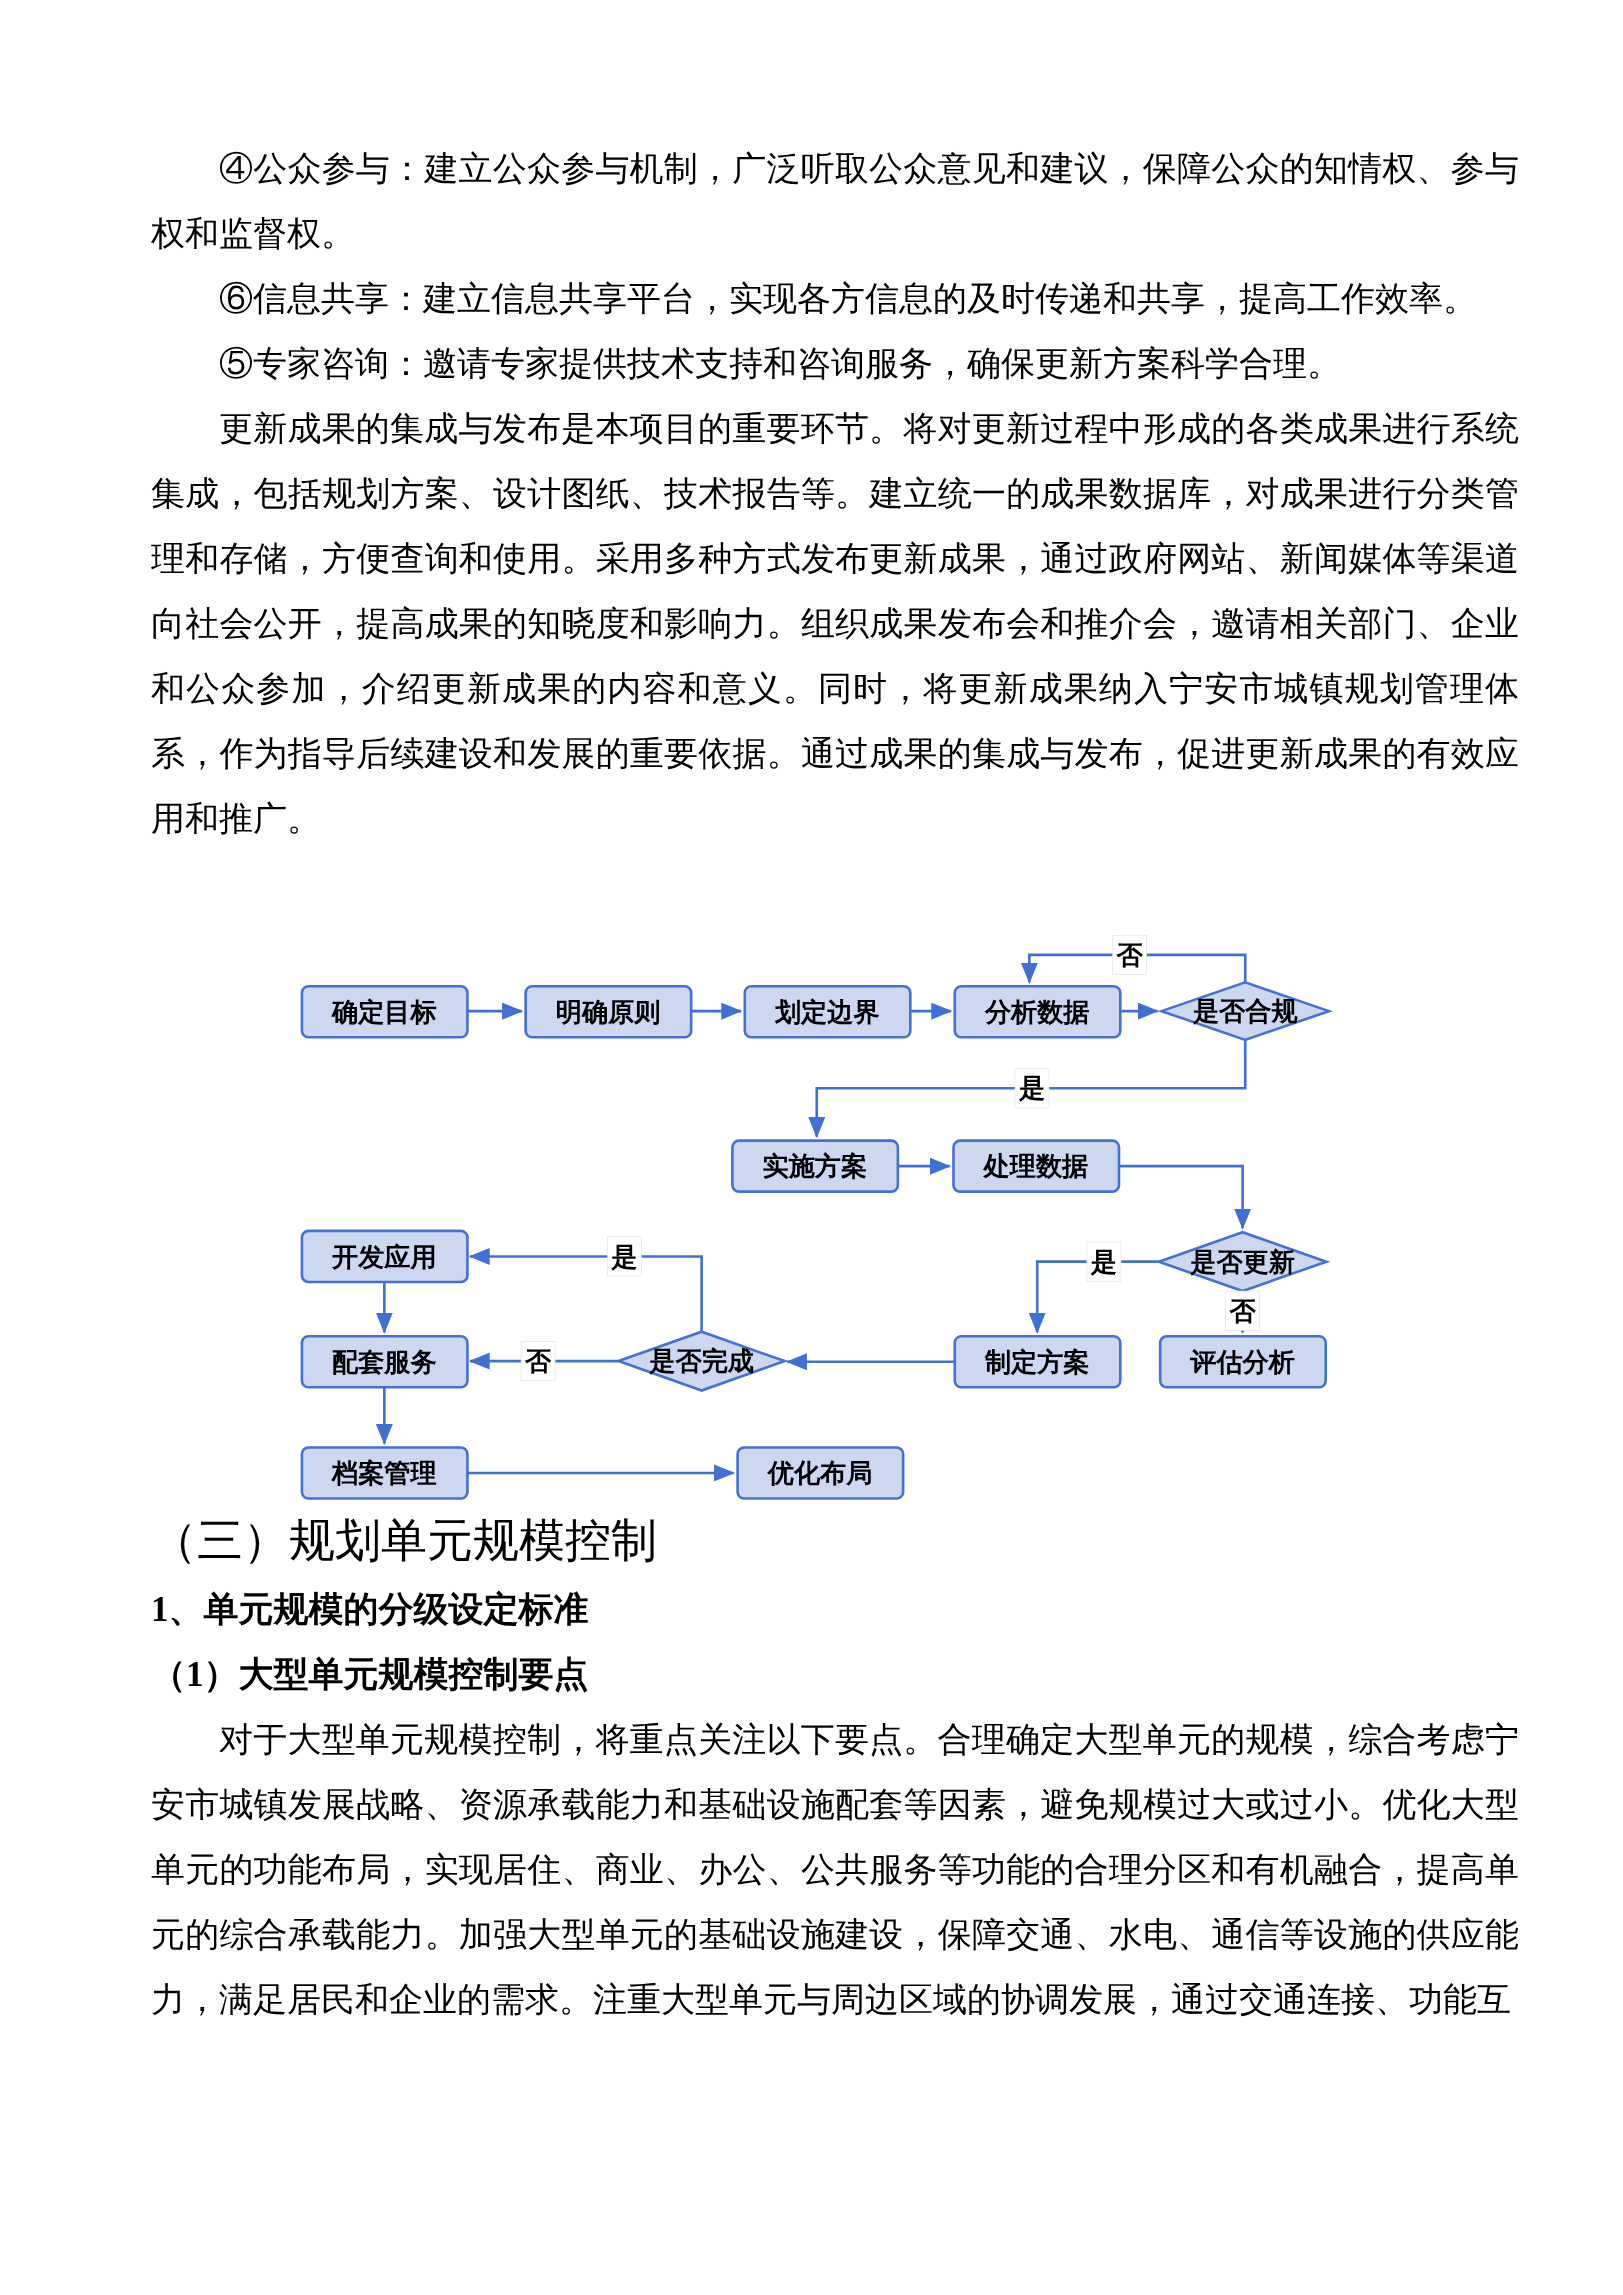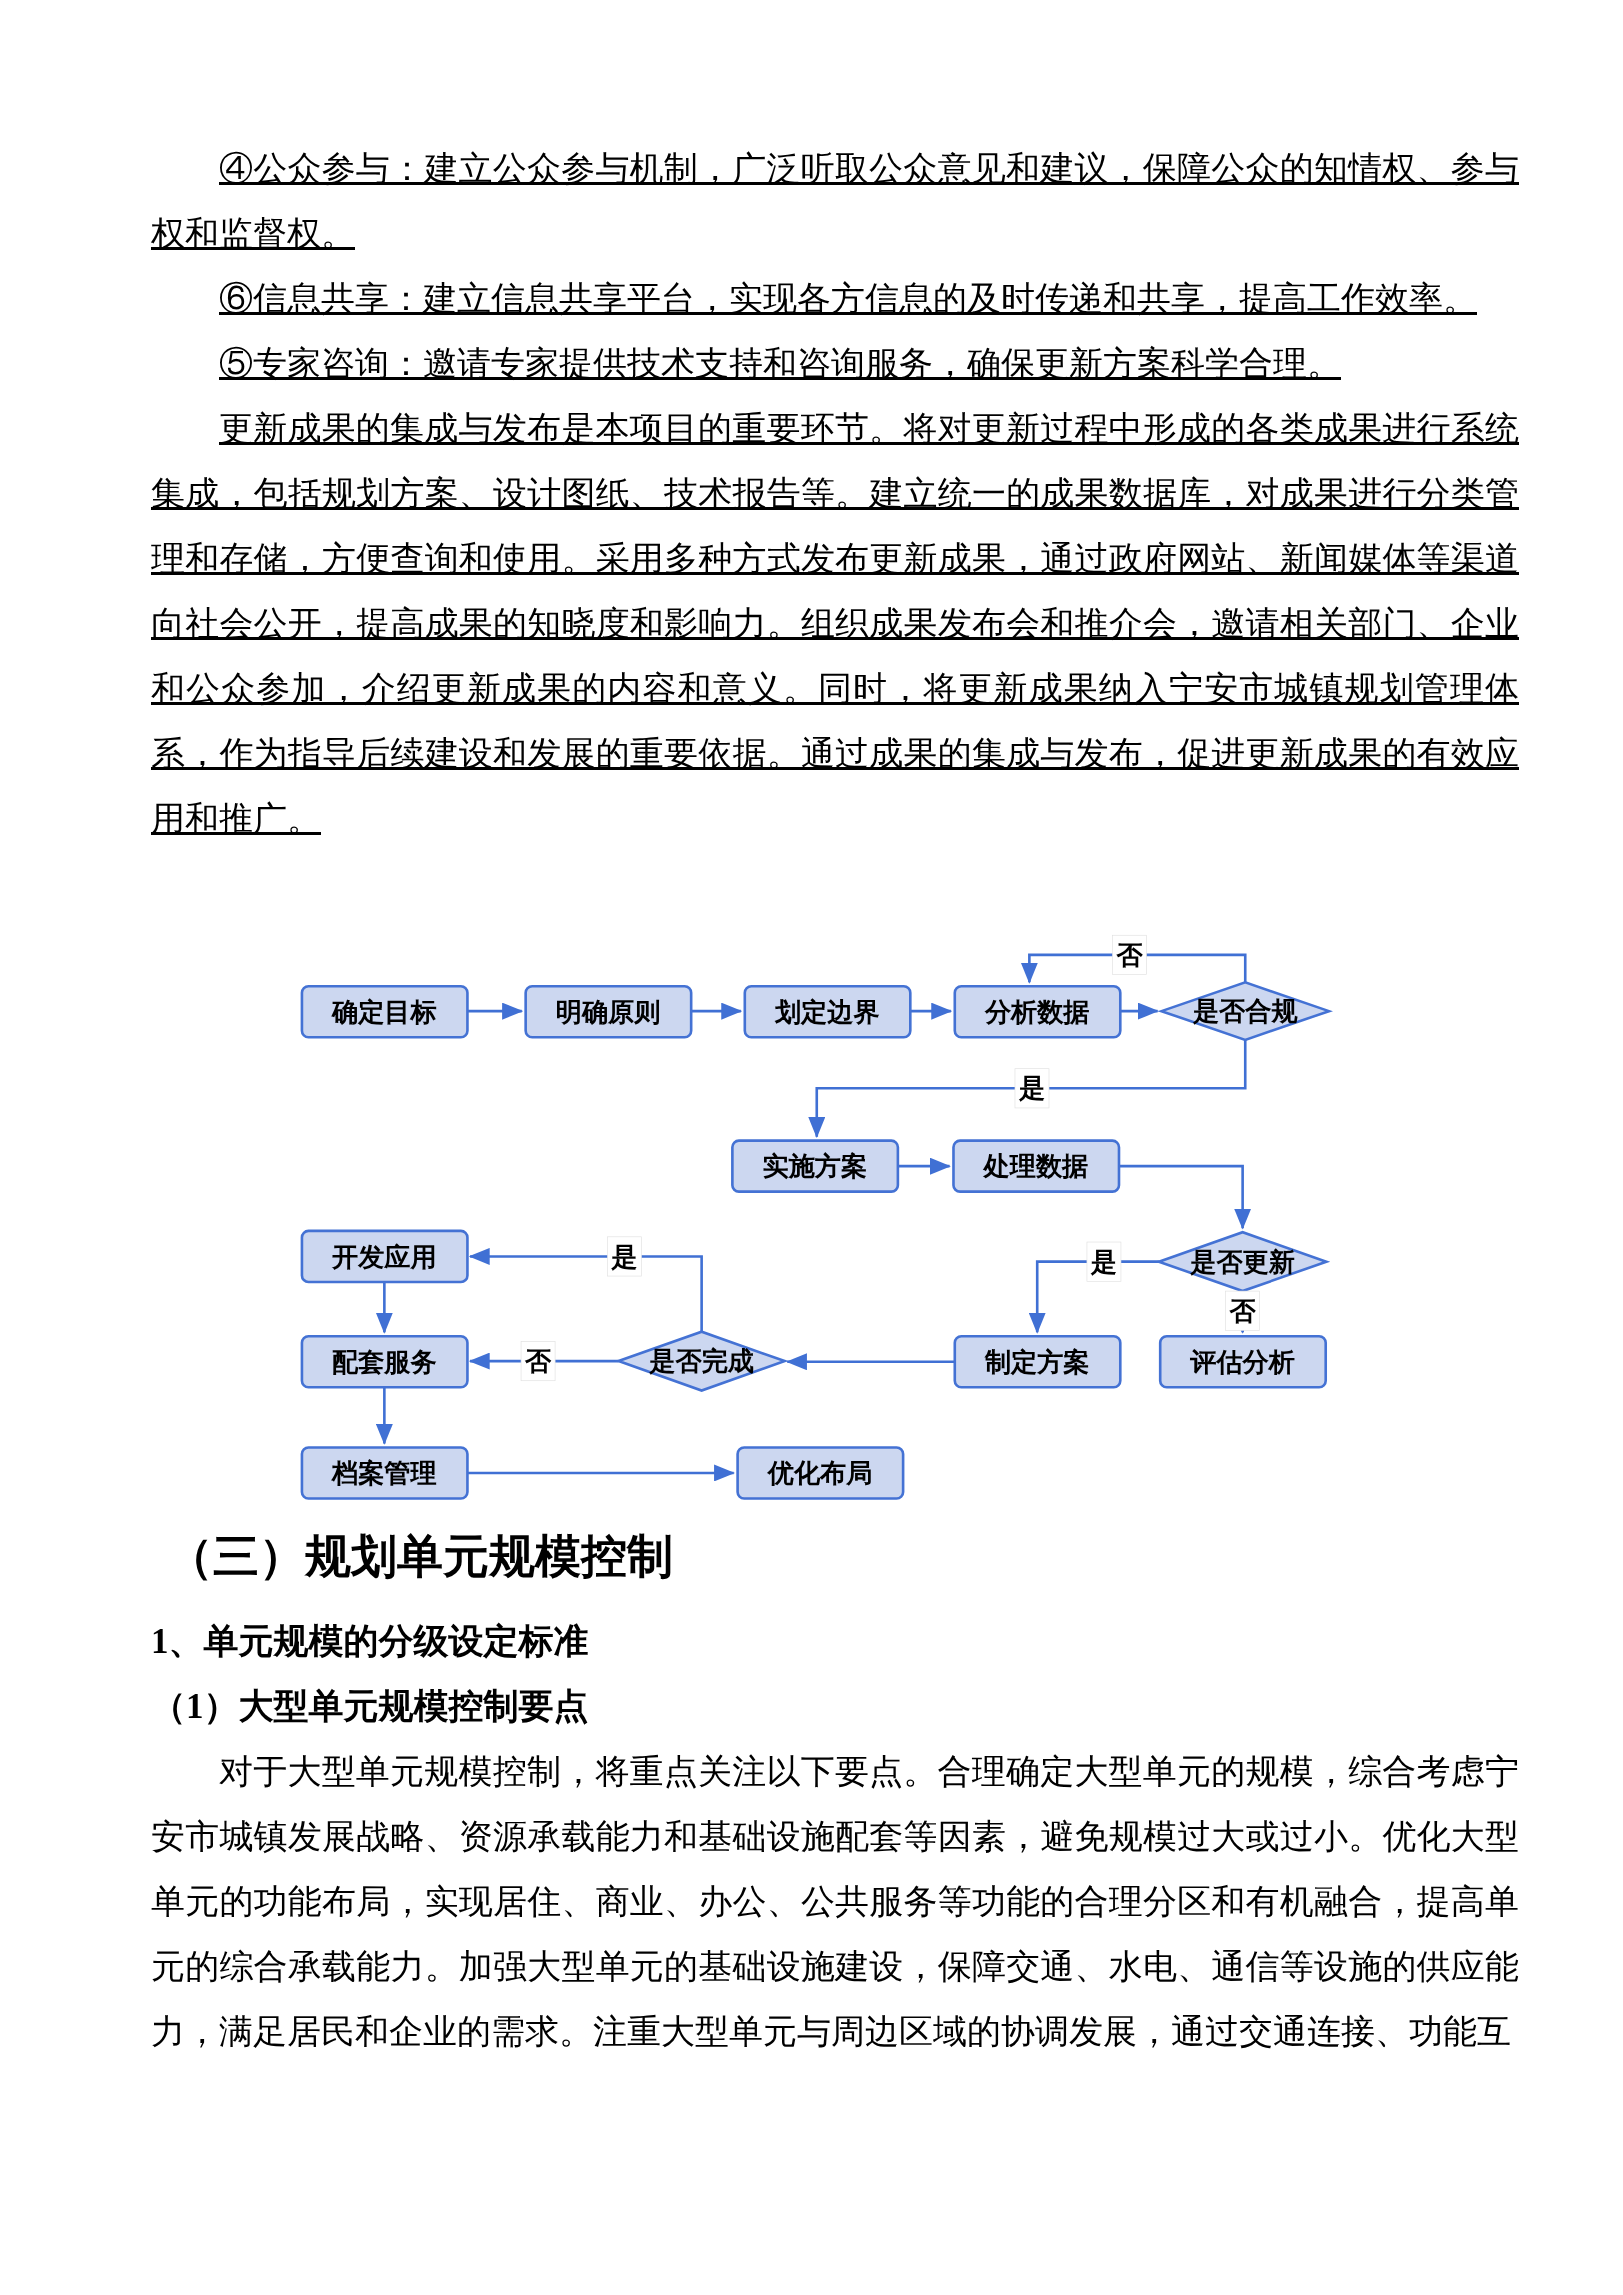--- a/index.html
+++ b/index.html
@@ -15,36 +15,36 @@
   .text-top {
     position:absolute;
     left:151px;
     top:136px;
     width:1368px;
     font-size:34px;
     line-height:65px;
     text-align:justify;
   }
   .text-top p { margin:0; }
-  .para-indent { text-indent:2em;text-decoration:underline; }
+  .para-indent { text-indent:2em; }
   .h-inline {
     font-weight:bold;
     text-indent:0;
   }
   .sec-b {
     position:absolute;
     left:151px;
     top:1505px;
     width:1368px;
   }
   .h-big {
     font-size:46px;
-    font-weight:bold;
+    font-weight:normal;
     line-height:72px;
-    margin:16px;
+    margin:0;
   }
   .h-mid {
     font-size:35px;
     font-weight:bold;
     line-height:65px;
     margin:0;
   }
   .para-b {
     font-size:34px;
     line-height:65px;

